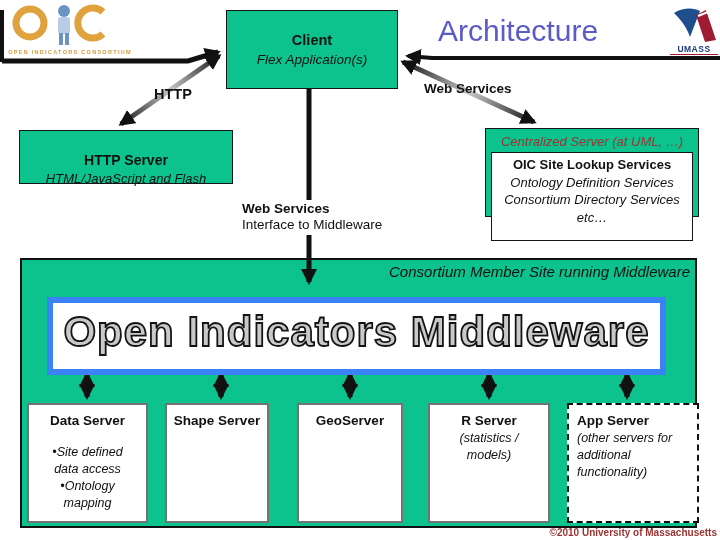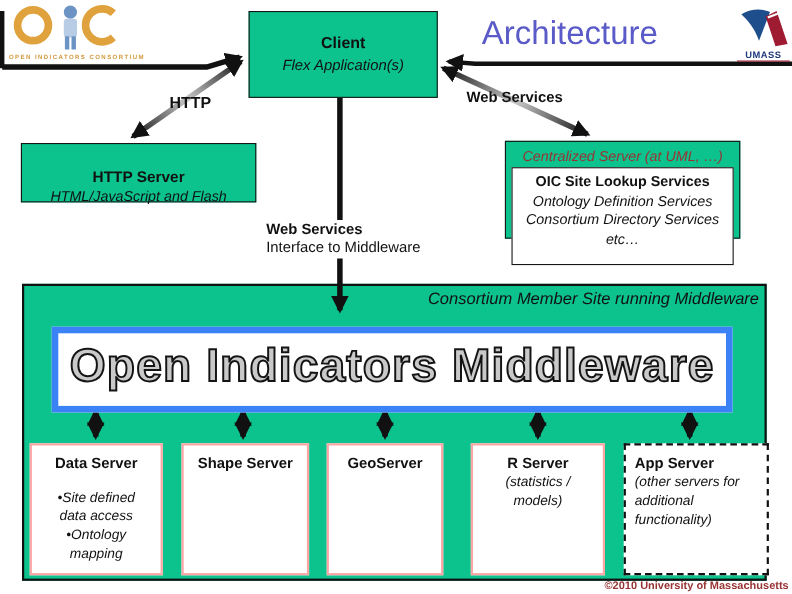--- a/index.html
+++ b/index.html
@@ -12,44 +12,44 @@
 
   
   .gbox{position:absolute; background:var(--green,#0cc38e); border:1px solid #161616; text-align:center; z-index:2; box-sizing:border-box;}
   .client{left:226px; top:10px; width:172px; height:79px; padding-top:20px;}
   .client .t{font-weight:bold; font-size:14.5px; line-height:19px;}
   .client .s{font-style:italic; font-size:13.5px; line-height:19px;}
   .httpserver{left:19px; top:130px; width:214px; height:54px; padding-top:20px;}
   .httpserver .t{font-weight:bold; font-size:14px; line-height:19px;}
   .httpserver .s{font-style:italic; font-size:13px; line-height:18px;}
 
-  .central{left:459px; top:128px; width:214px; height:89px; padding:2px 5px 5px 5px;}
+  .central{left:485px; top:128px; width:214px; height:89px; padding:2px 5px 5px 5px;}
   .central .hdr{font-style:italic; font-size:13px; color:var(--dark-red,#993333); line-height:21px;}
   .central .inner{background:#fff; border:1px solid #161616; height:84px; padding-top:3px; box-sizing:content-box;}
   .central .inner div{font-size:13px; line-height:17.5px;}
   .central .inner .b{font-weight:bold;}
   .central .inner .i{font-style:italic;}
 
   
   .member{left:20px; top:258px; width:677px; height:270px; background:var(--green,#0cc38e); border:2px solid #111; z-index:0; box-sizing:border-box;}
   .member-lbl{right:30px; top:263px; font-style:italic; font-size:15px; color:var(--dark-red,#993333); z-index:3;}
 
   .middleware{left:47px; top:297px; width:619px; height:78px; background:#fff; border:6px solid #3b82f6; z-index:2; box-sizing:border-box;}
   .mw-text{
     font-weight:bold; font-size:42px; line-height:57px; text-align:center;
     color:var(--outline-gray,#c9c9c9); -webkit-text-stroke:1.8px #141414; letter-spacing:1px;
     white-space:nowrap;
   }
 
   
-  .srv{position:absolute; top:403px; height:120px; background:#fff; border:2px solid #fca5a5; text-align:center; z-index:2; box-sizing:border-box; font-size:12.5px;}
+  .srv{position:absolute; top:403px; height:120px; background:#fff; border:2px solid #737373; text-align:center; z-index:2; box-sizing:border-box; font-size:12.5px;}
   .srv .t{font-weight:bold; font-size:13.5px; margin-top:8px;}
   .srv .lines{font-style:italic; line-height:17px;}
   .srv1{left:27px;  width:121px;} .srv1 .lines{margin-top:16px; padding:0 10px;}
-  .srv2{left:165px; width:116px;}
+  .srv2{left:165px; width:104px;}
   .srv3{left:297px; width:106px;}
   .srv4{left:428px; width:122px;} .srv4 .lines{margin-top:2px; padding:0 16px;}
   .srv5{left:567px; width:132px; border:2px dashed #111; text-align:left;}
   .srv5 .t{padding-left:8px;}
   .srv5 .lines{margin-top:2px; padding-left:8px; padding-right:16px;}
 
   
   .lbl{position:absolute; z-index:3; color:#111;}
   .lbl-http{left:154px; top:86px; font-weight:bold; font-size:14.5px;}
   .lbl-ws-top{left:424px; top:81px; font-weight:bold; font-size:13.5px;}

